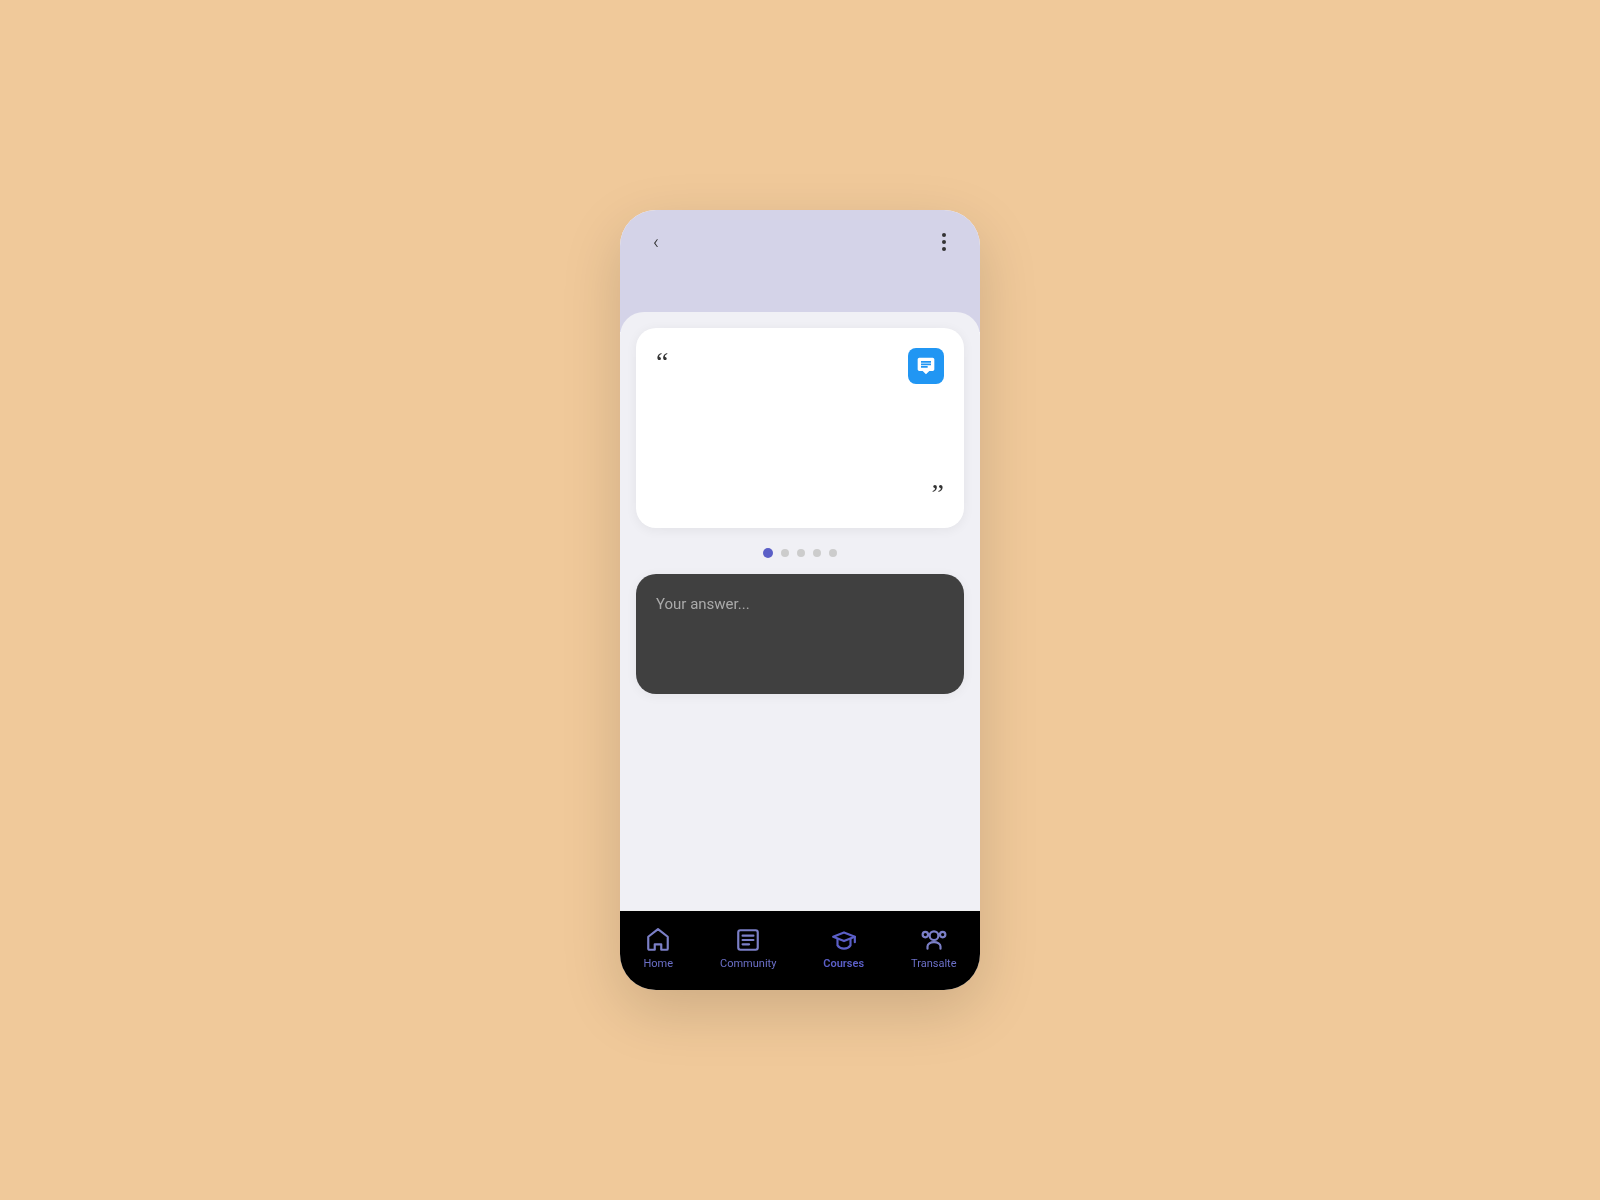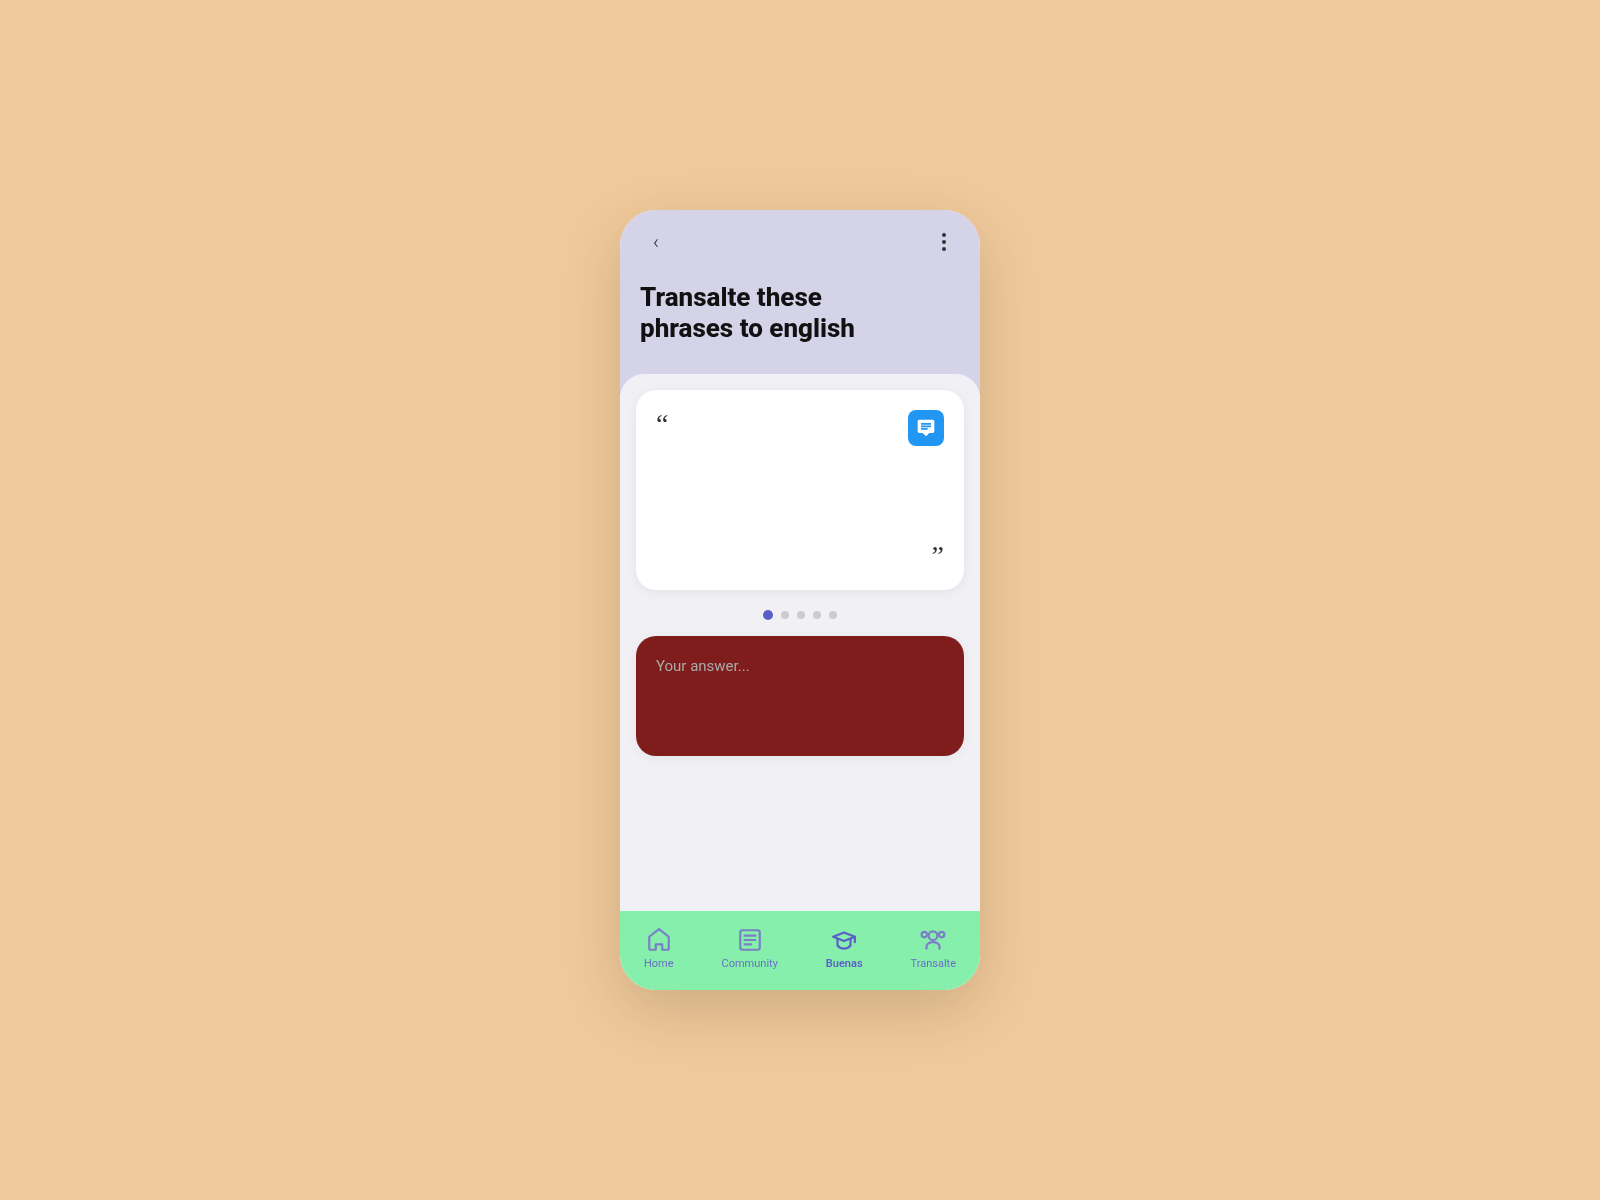--- a/index.html
+++ b/index.html
@@ -176,35 +176,35 @@
       height: 10px;
     }
 
     
     .answer-area {
       padding: 0 16px 16px 16px;
       flex: 1;
     }
 
     .answer-input {
-      background: #7f1d1d;
+      background: #404040;
       border-radius: 20px;
       padding: 20px;
       min-height: 120px;
       box-shadow: 0 2px 12px rgba(0,0,0,0.05);
     }
 
     .answer-placeholder {
       color: #aaa;
       font-size: 15px;
     }
 
     
     .bottom-nav {
-      background: #86efac;
+      background: #000000;
       display: flex;
       justify-content: space-around;
       align-items: center;
       padding: 12px 0 16px 0;
       border-top: 1px solid #f0f0f0;
       flex-shrink: 0;
     }
 
     .nav-item {
       display: flex;
@@ -237,24 +237,20 @@
 
   <div class="phone-header">
     <div class="phone-top-bar">
       <div class="back-btn">‹</div>
       <div class="more-btn">
         <span></span>
         <span></span>
         <span></span>
       </div>
     </div>
-    <div class="page-title">
-      <span>Transalte these</span><br>
-      <span>phrases to english</span>
-    </div>
   </div>
 
   <div class="phone-content">
 
     <div class="card-area">
       <div class="phrase-card">
         <div class="quote-top">“</div>
 
         <div class="chat-icon-btn">
           <svg viewBox="0 0 24 24" fill="white" xmlns="http://www.w3.org/2000/svg">
@@ -301,21 +297,21 @@
       </svg>
       <span class="nav-label">Community</span>
     </div>
 
     <div class="nav-item">
       <svg viewBox="0 0 24 24" stroke="#5b5fc7" fill="none" stroke-width="2" stroke-linecap="round" stroke-linejoin="round">
         <path d="M22 9L12 5L2 9L12 13L22 9Z"></path>
         <path d="M6 11V17C6 17 8 20 12 20C16 20 18 17 18 17V11"></path>
         <line x1="22" y1="9" x2="22" y2="14"></line>
       </svg>
-      <span class="nav-label active">Buenas</span>
+      <span class="nav-label active">Courses</span>
     </div>
 
     <div class="nav-item">
       <svg viewBox="0 0 24 24" stroke="#7b7fc7" fill="none" stroke-width="2" stroke-linecap="round" stroke-linejoin="round">
         <circle cx="12" cy="8" r="4"></circle>
         <path d="M6 20V18C6 15.8 8.7 14 12 14C15.3 14 18 15.8 18 18V20"></path>
         <circle cx="20" cy="7" r="2.5"></circle>
         <circle cx="4" cy="7" r="2.5"></circle>
       </svg>
       <span class="nav-label">Transalte</span>

